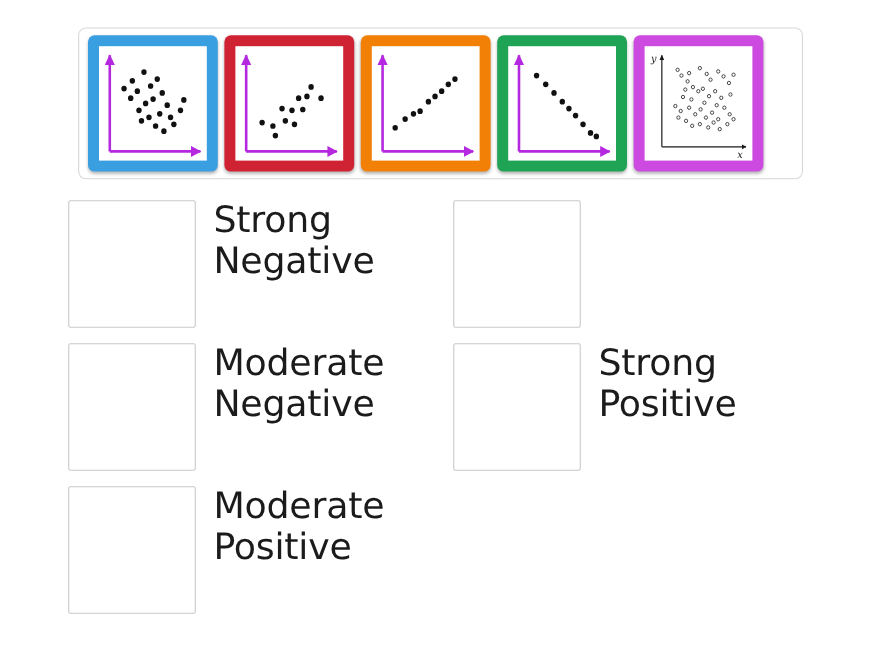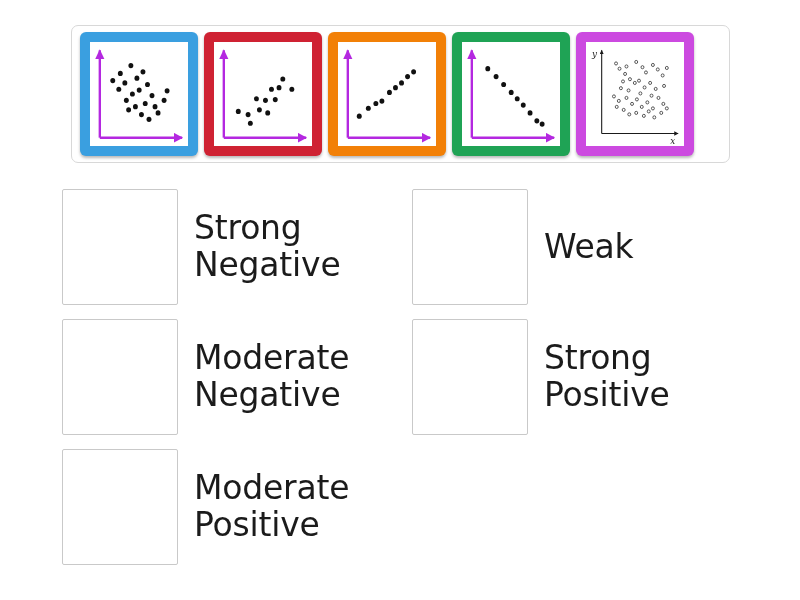--- a/index.html
+++ b/index.html
@@ -64,21 +64,20 @@
     position: absolute;
     top: 0;
     width: 350px;
   }
   .answer-col.left  { left: 62px; }
   .answer-col.right { left: 412px; }
 
   .answer-item {
     position: relative;
     display: flex;
-    align-items: center;
     height: 130px;
   }
   .drop-box {
     width: 116px;
     height: 116px;
     box-sizing: border-box;
     border: 1px solid #c9c9c9;
     background: #ffffff;
     border-radius: 2px;
     flex: 0 0 auto;
@@ -275,21 +274,20 @@
       </div>
       <div class="answer-item">
         <div class="drop-box"></div>
         <div class="answer-label">Moderate
 Positive</div>
       </div>
     </div>
   <div class="answer-col right">
       <div class="answer-item">
         <div class="drop-box"></div>
-        <div class="answer-label">Weak</div>
       </div>
       <div class="answer-item">
         <div class="drop-box"></div>
         <div class="answer-label">Strong
 Positive</div>
       </div>
     </div>
 </div>
 
 </body></html>

